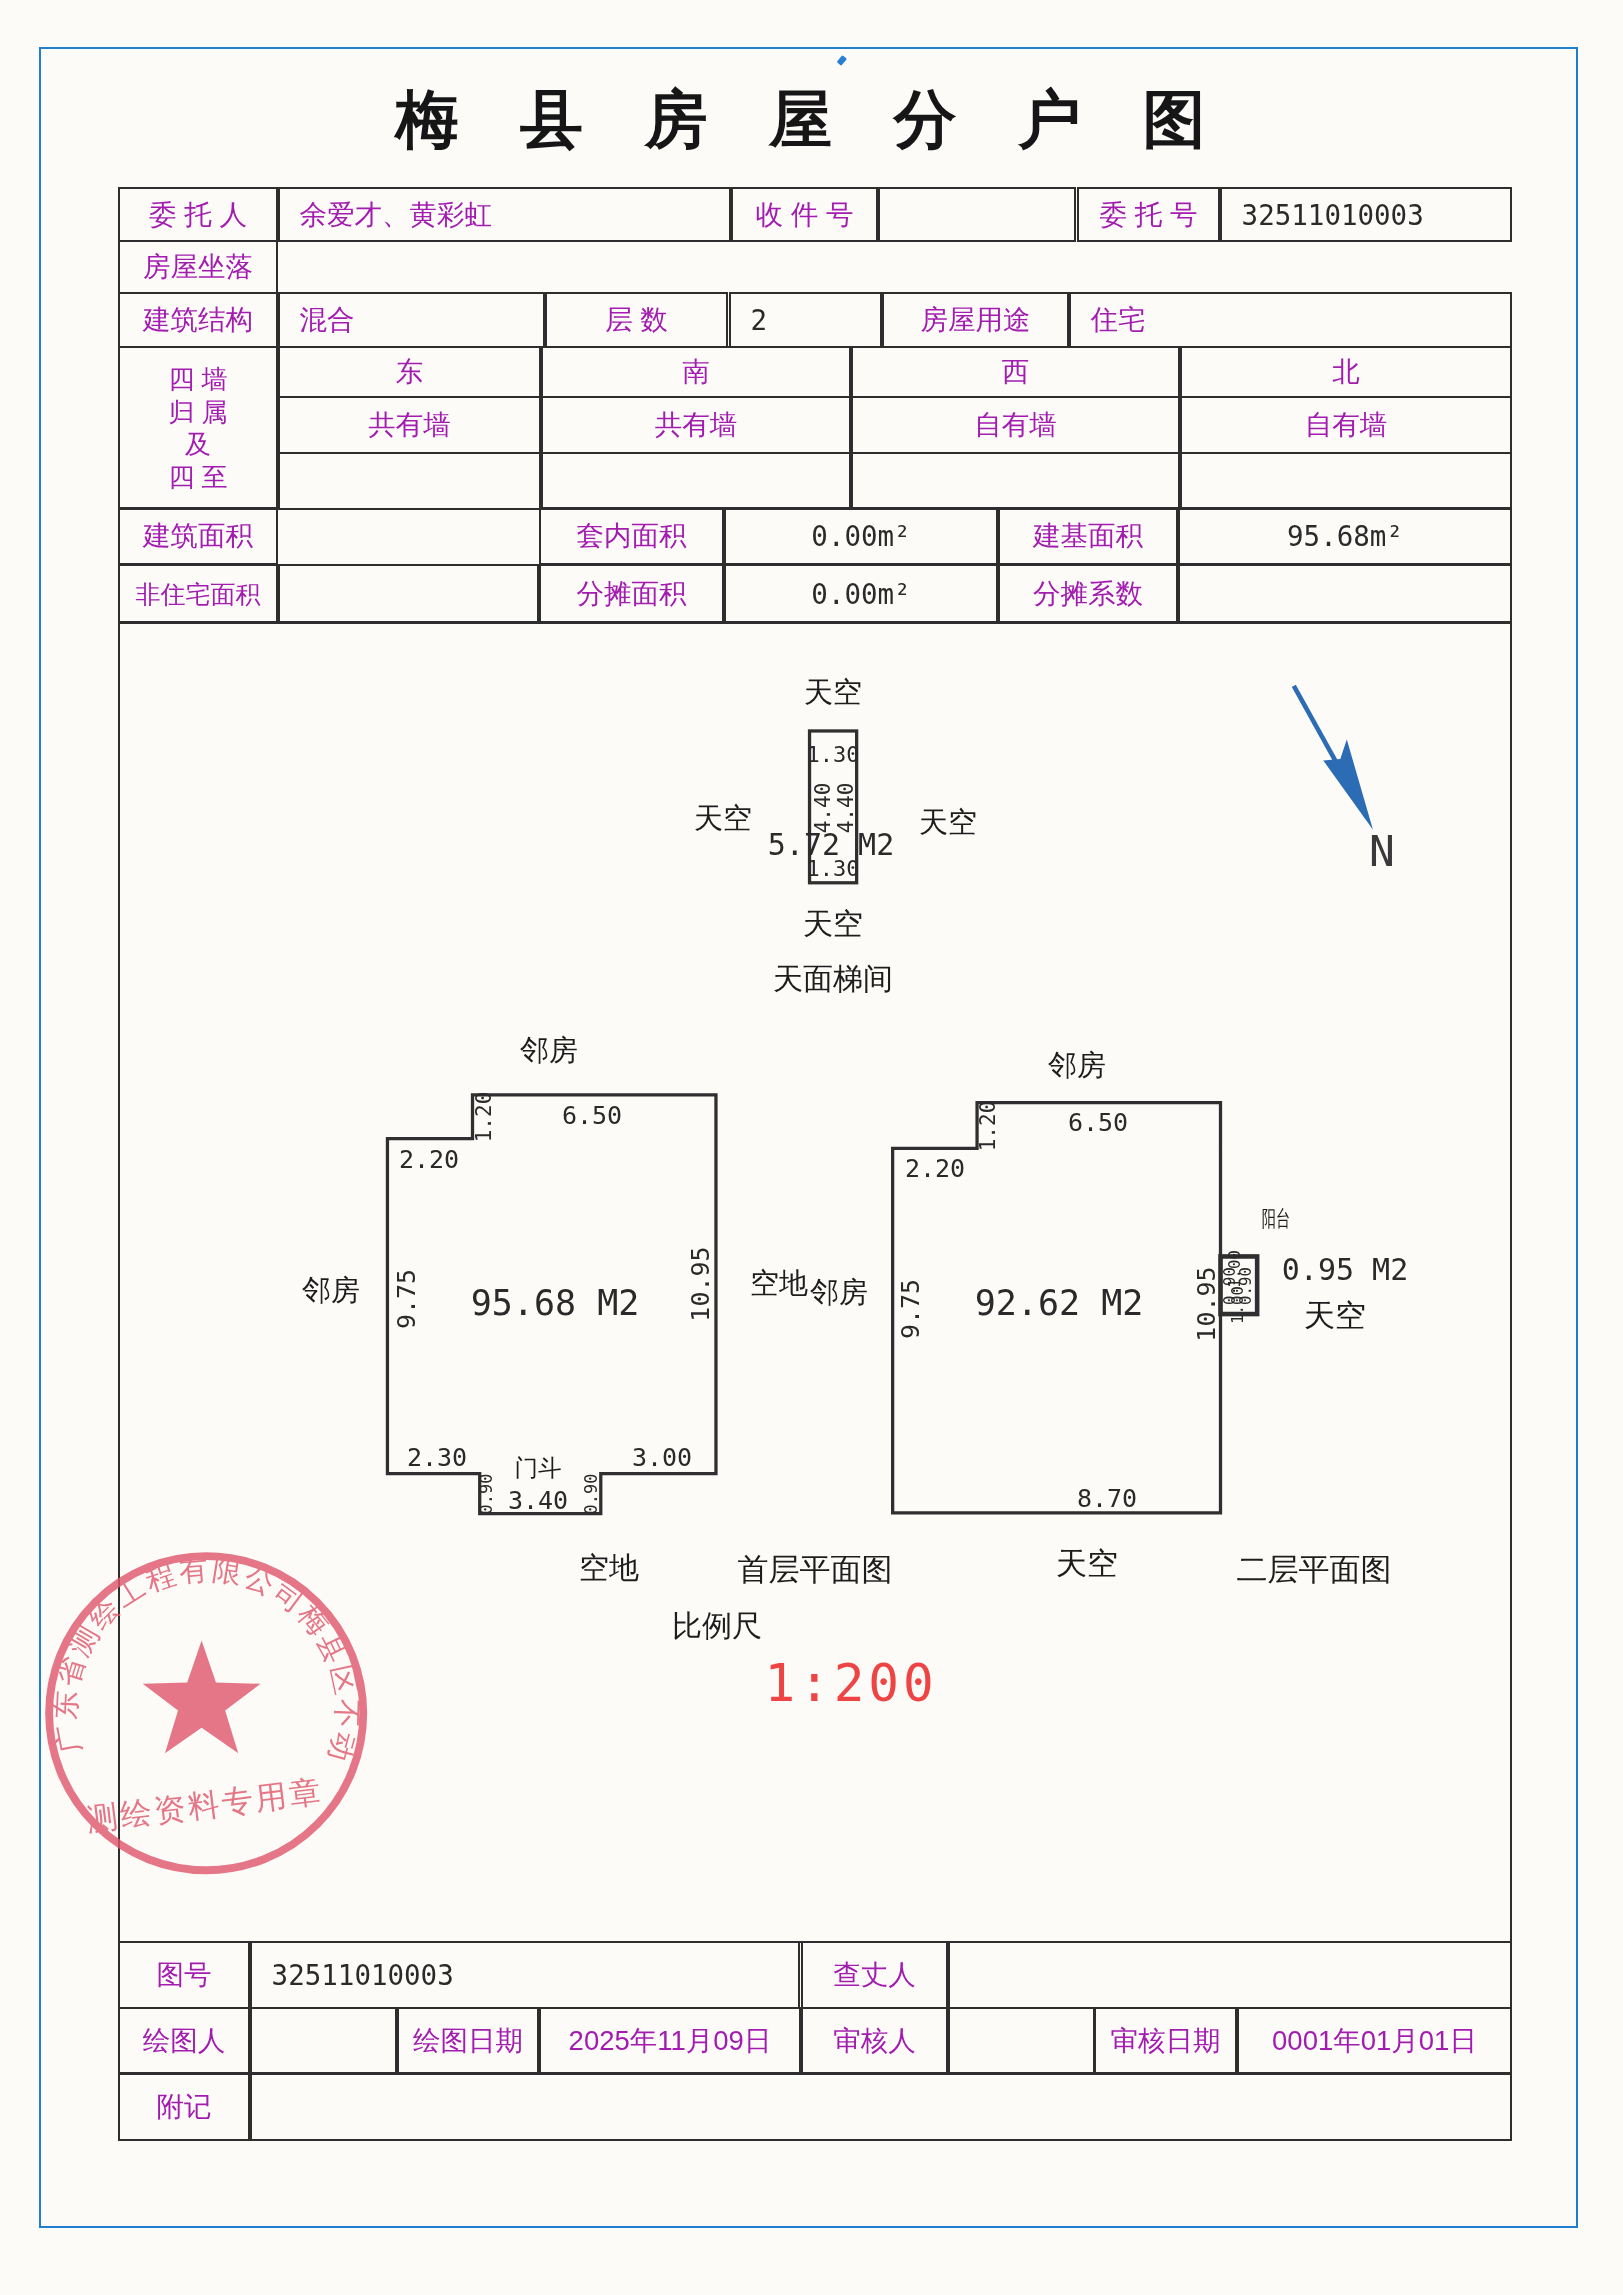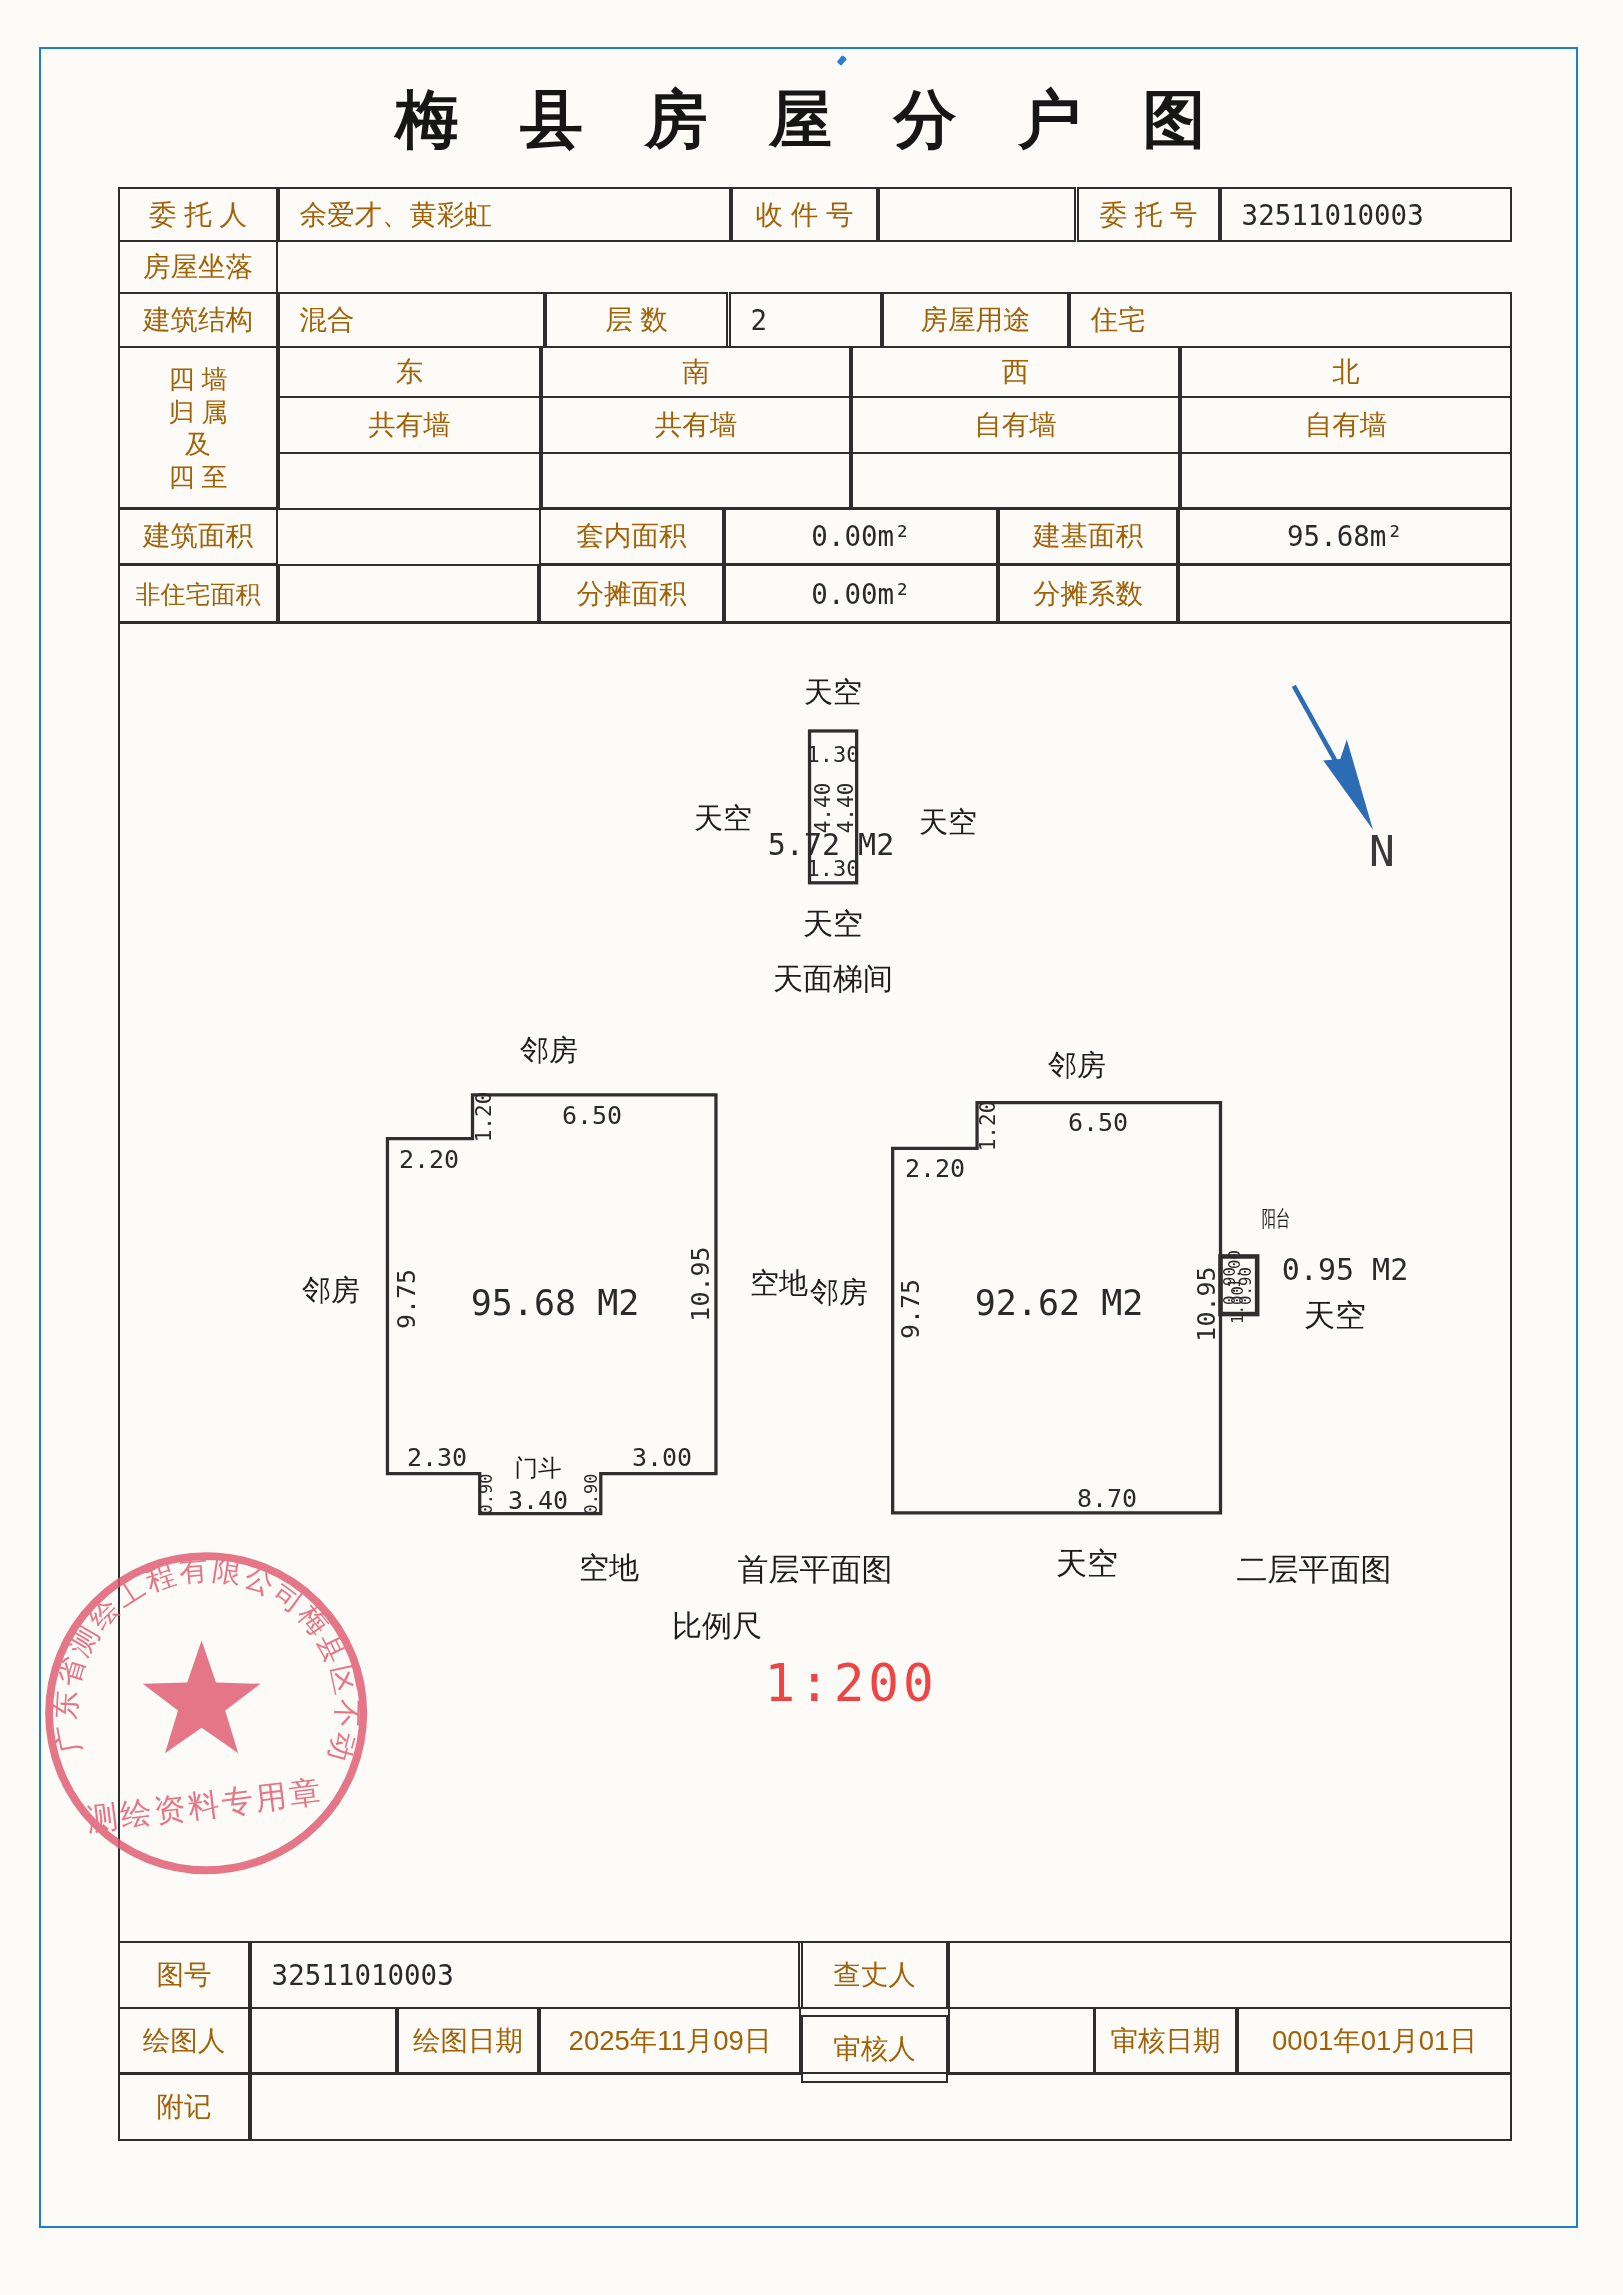--- a/index.html
+++ b/index.html
@@ -4,21 +4,21 @@
 <style>
   html,body{margin:0;padding:0;background:#e8e8e8;}
   #sheet{position:relative;width:1623px;height:2295px;background:#fcfbf8;overflow:hidden;
          font-family:"Liberation Sans",sans-serif;color:#222;}
   #blue-frame{position:absolute;left:39px;top:47px;width:1539px;height:2181px;
               border:2.6px solid #1e7fd0;box-sizing:border-box;}
   #page-title{position:absolute;left:50%;top:77px;transform:translateX(-50%);
               font-size:63px;font-weight:700;letter-spacing:22px;color:#161616;white-space:nowrap;}
   .cell{position:absolute;box-sizing:border-box;border:2px solid #2e2e2e;
         display:flex;align-items:center;justify-content:center;
-        font-size:27.5px;color:#a16207;white-space:nowrap;}
+        font-size:27.5px;color:#a21caf;white-space:nowrap;}
   .cell.left{justify-content:flex-start;padding-left:19.6px;}
   .cell.stack{flex-direction:column;line-height:1.25;}
   .lbl{position:absolute;transform:translate(-50%,-50%);white-space:nowrap;color:#1d1d1d;}
   .vdim{transform:translate(-50%,-50%) rotate(-90deg);}
   .num{font-family:"DejaVu Sans Mono",monospace;color:#2a2a2a;}
   .cn{font-family:"Liberation Sans",sans-serif;}
   #scale-value{font-size:51px;letter-spacing:3.9px;color:#ef4444;}
   #north-n{font-size:43px;color:#3a3a3a;font-family:"DejaVu Sans Mono",monospace;}
   #stamp{position:absolute;left:0;top:0;pointer-events:none;}
   #ink-dot{position:absolute;left:839px;top:56px;width:5.9px;height:8.5px;background:#2a7fd4;
@@ -164,21 +164,21 @@
 
   <div class="cell" style="left:118px;top:1941px;width:132px;height:68px;">图号</div>
   <div class="cell left num" style="left:250px;top:1941px;width:550px;height:68px;">32511010003</div>
   <div class="cell" style="left:801px;top:1941px;width:147px;height:68px;">查丈人</div>
   <div class="cell left" style="left:948px;top:1941px;width:564px;height:68px;"></div>
 
   <div class="cell" style="left:118px;top:2007px;width:132px;height:68px;">绘图人</div>
   <div class="cell" style="left:250px;top:2007px;width:147px;height:68px;"></div>
   <div class="cell" style="left:397px;top:2007px;width:142px;height:68px;">绘图日期</div>
   <div class="cell" style="left:539px;top:2007px;width:262px;height:68px;">2025年11月09日</div>
-  <div class="cell" style="left:801px;top:2007px;width:147px;height:68px;margin-top:8px;">审核人</div>
+  <div class="cell" style="left:801px;top:2007px;width:147px;height:68px;">审核人</div>
   <div class="cell" style="left:948px;top:2007px;width:147px;height:68px;"></div>
   <div class="cell" style="left:1094px;top:2007px;width:143px;height:68px;">审核日期</div>
   <div class="cell" style="left:1237px;top:2007px;width:275px;height:68px;">0001年01月01日</div>
 
   <div class="cell" style="left:118px;top:2072px;width:132px;height:69px;">附记</div>
   <div class="cell left" style="left:250px;top:2072px;width:1262px;height:69px;"></div>
 </div>
 
 
 </body></html>

